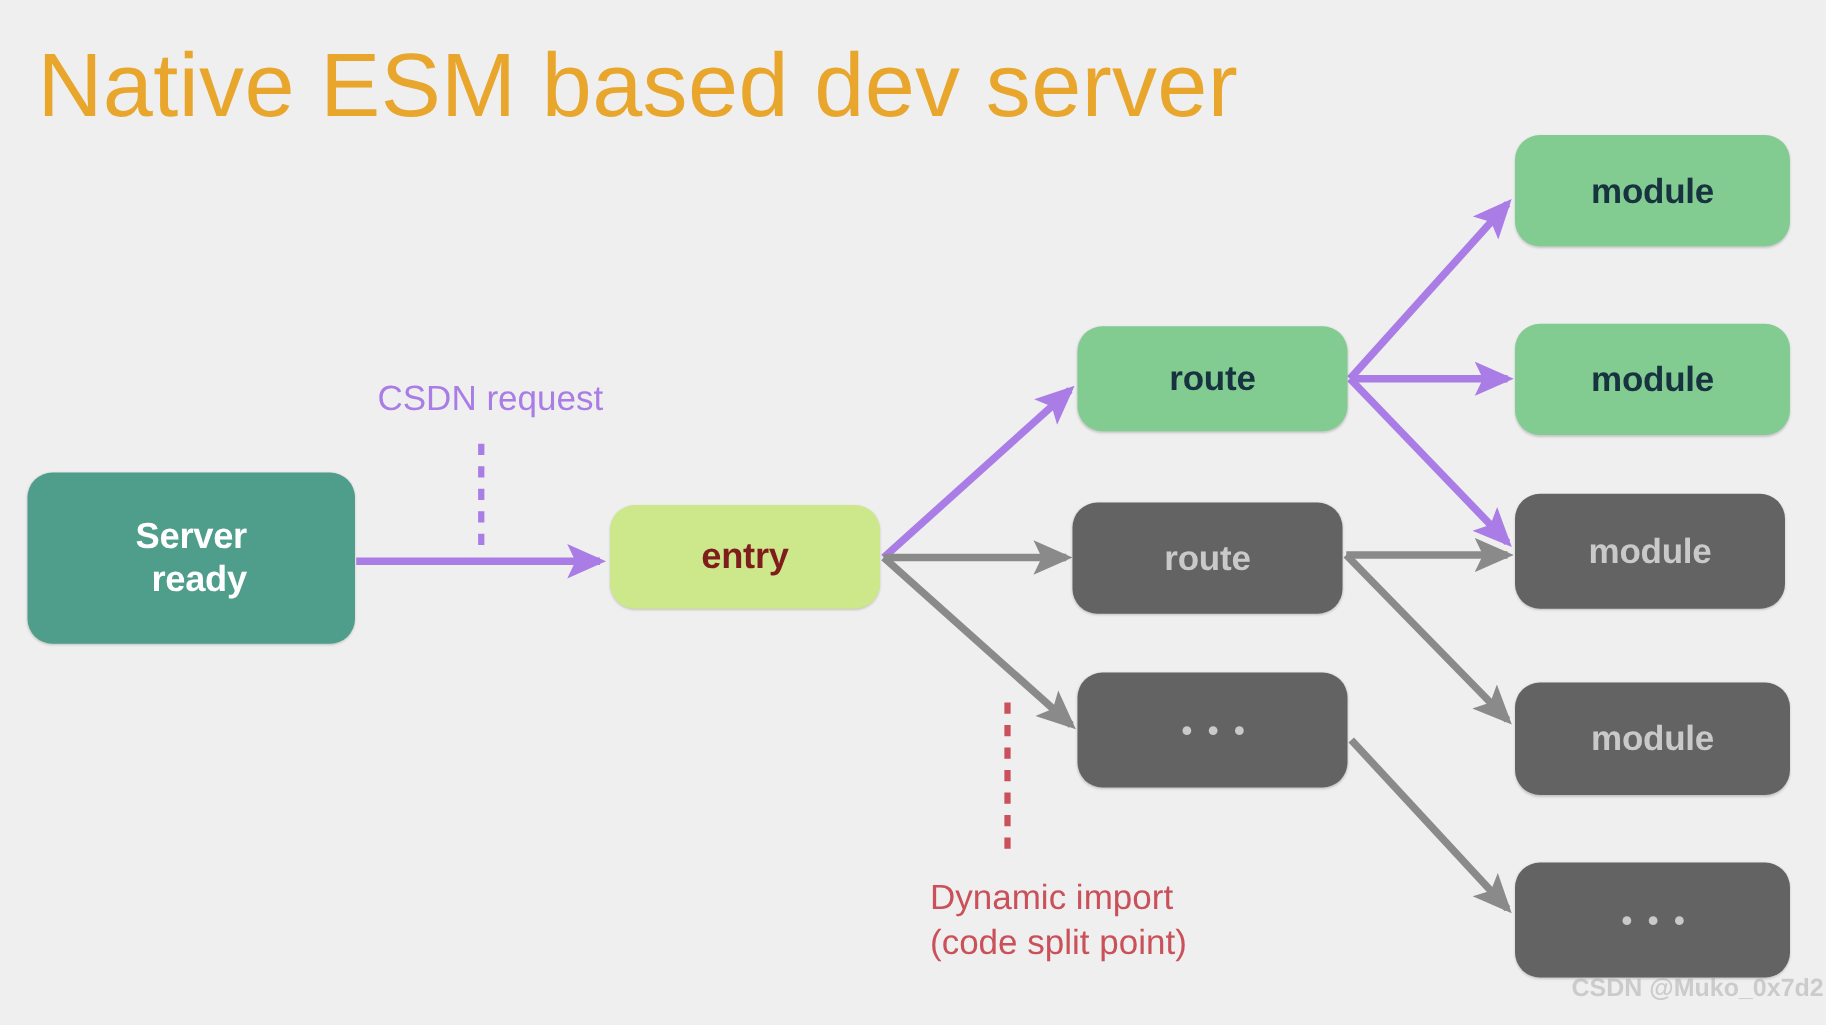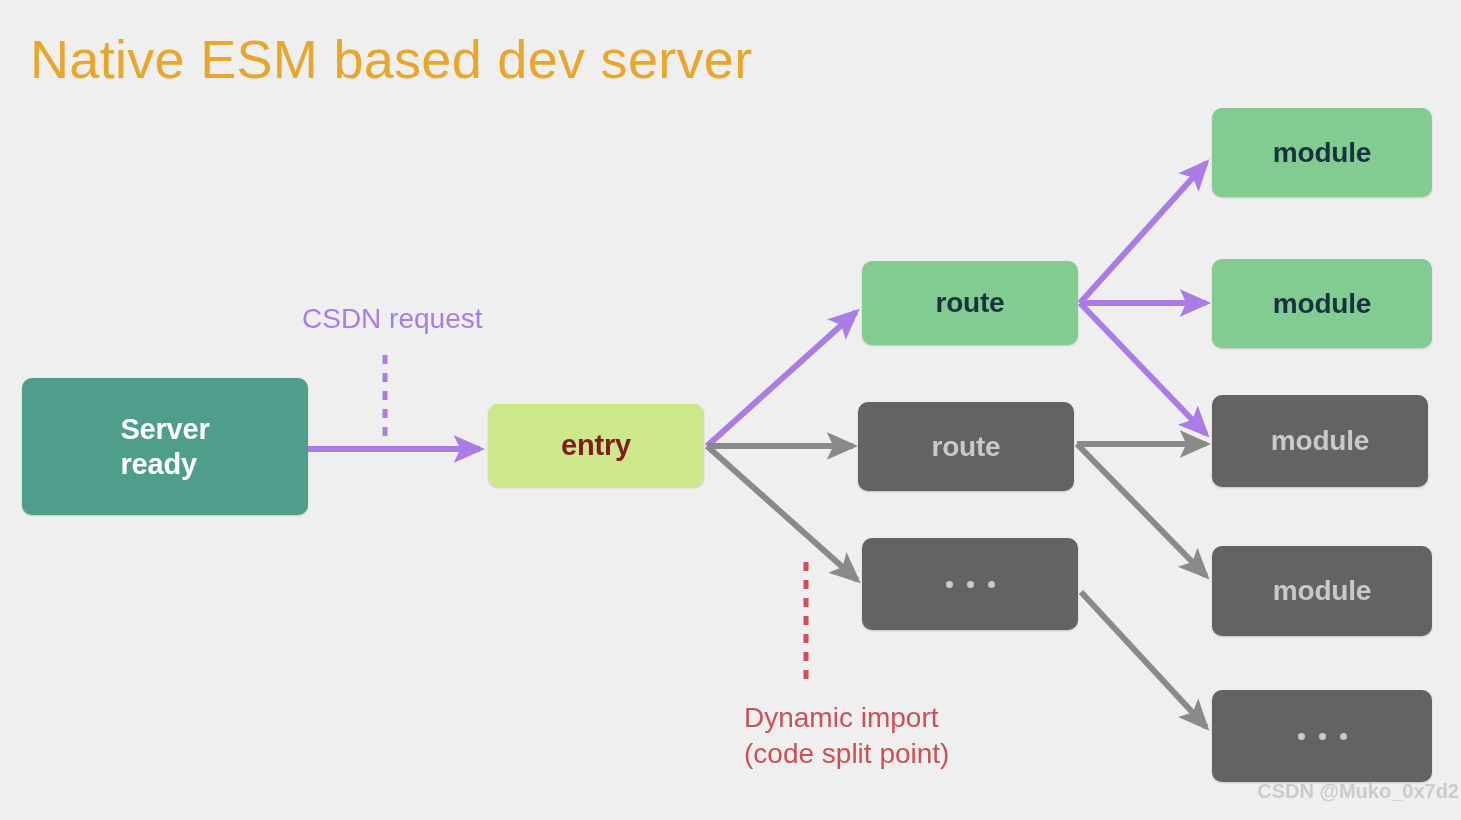--- a/index.html
+++ b/index.html
@@ -18,25 +18,25 @@
   #edges {
     position: absolute;
     left: 0;
     top: 0;
     width: 1461px;
     height: 820px;
     pointer-events: none;
   }
   .node {
     position: absolute;
-    border-radius: 10px;
+    border-radius: 20px;
     display: flex;
     align-items: center;
     justify-content: center;
-    text-align: left;
+    text-align: right;
     box-sizing: border-box;
     box-shadow: 0 1px 2px rgba(0,0,0,0.18);
   }
   .node-label {
     font-weight: bold;
     line-height: 1.18;
     letter-spacing: -0.2px;
     white-space: pre-line;
   }
   .n-server  { background: #4f9e8c; }
@@ -61,21 +61,21 @@
     width: 7px;
     height: 7px;
     border-radius: 50%;
     background: #c9c9c9;
   }
 
   #title {
     position: absolute;
     left: 30px;
     top: 28px;
-    font-size: 54px;
+    font-size: 72px;
     color: #e8a62c;
     letter-spacing: 0.3px;
     white-space: nowrap;
   }
 
   .annot {
     position: absolute;
     white-space: pre-line;
     line-height: 1.28;
   }
@@ -147,21 +147,21 @@
 
     <line x1="1077" y1="444" x2="1206" y2="576" stroke="#8a8a8a" stroke-width="6" marker-end="url(#ah-gray)"></line>
 
     <line x1="1081" y1="592" x2="1206" y2="727" stroke="#8a8a8a" stroke-width="6" marker-end="url(#ah-gray)"></line>
 
     <line x1="385" y1="355" x2="385" y2="437" stroke="#a97ce6" stroke-width="5" stroke-dasharray="9 9"></line>
 
     <line x1="806" y1="562" x2="806" y2="687" stroke="#ca5159" stroke-width="5" stroke-dasharray="9 9"></line>
   </svg>
 
-  <div class="node n-server" style="left:22px; top:378px; width:286px; height:137px;">
+  <div class="node n-server" style="left:22px; top:378px; width:262px; height:137px;">
     <span class="node-label">Server
 ready</span>
   </div>
 
   <div class="node n-entry" style="left:488px; top:404px; width:216px; height:83px;">
     <span class="node-label">entry</span>
   </div>
 
   <div class="node n-green" style="left:862px; top:261px; width:216px; height:84px;">
     <span class="node-label">route</span>

